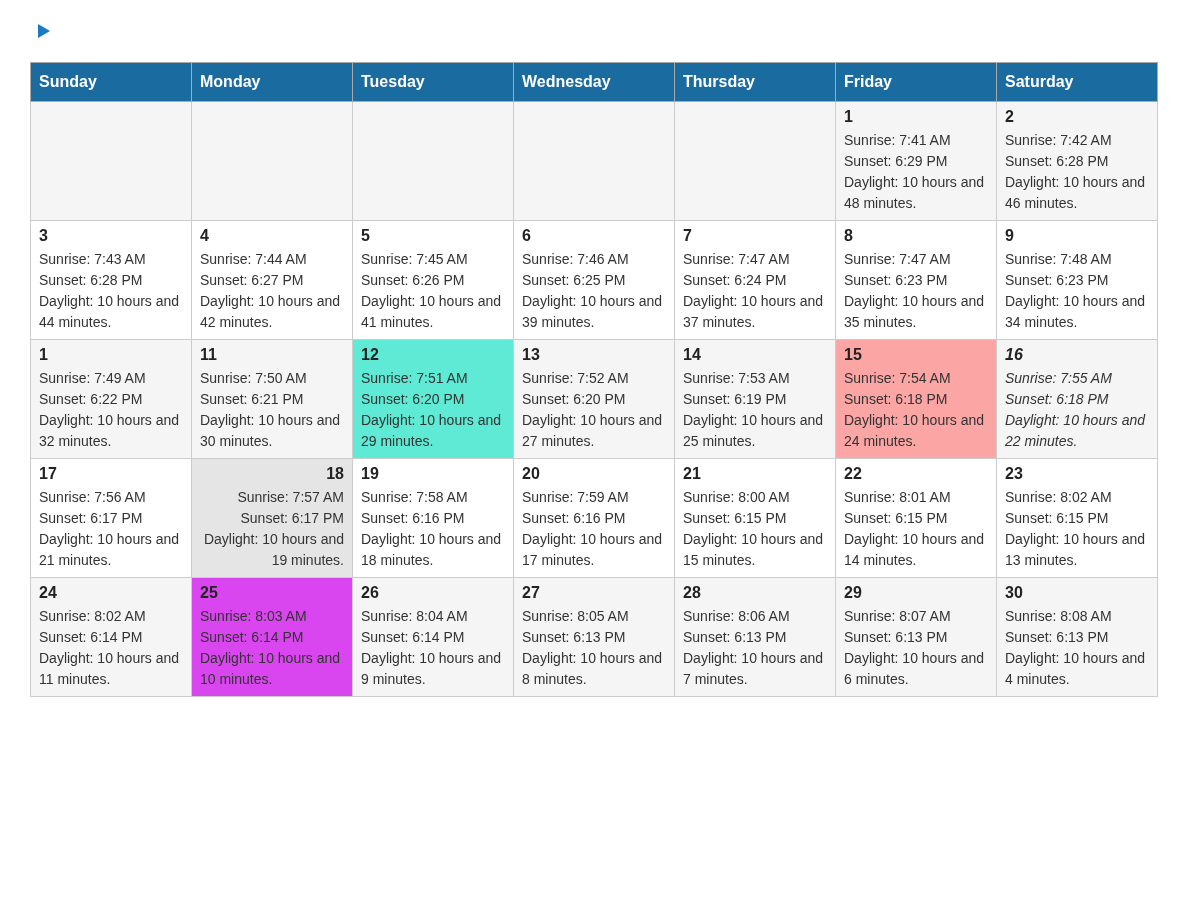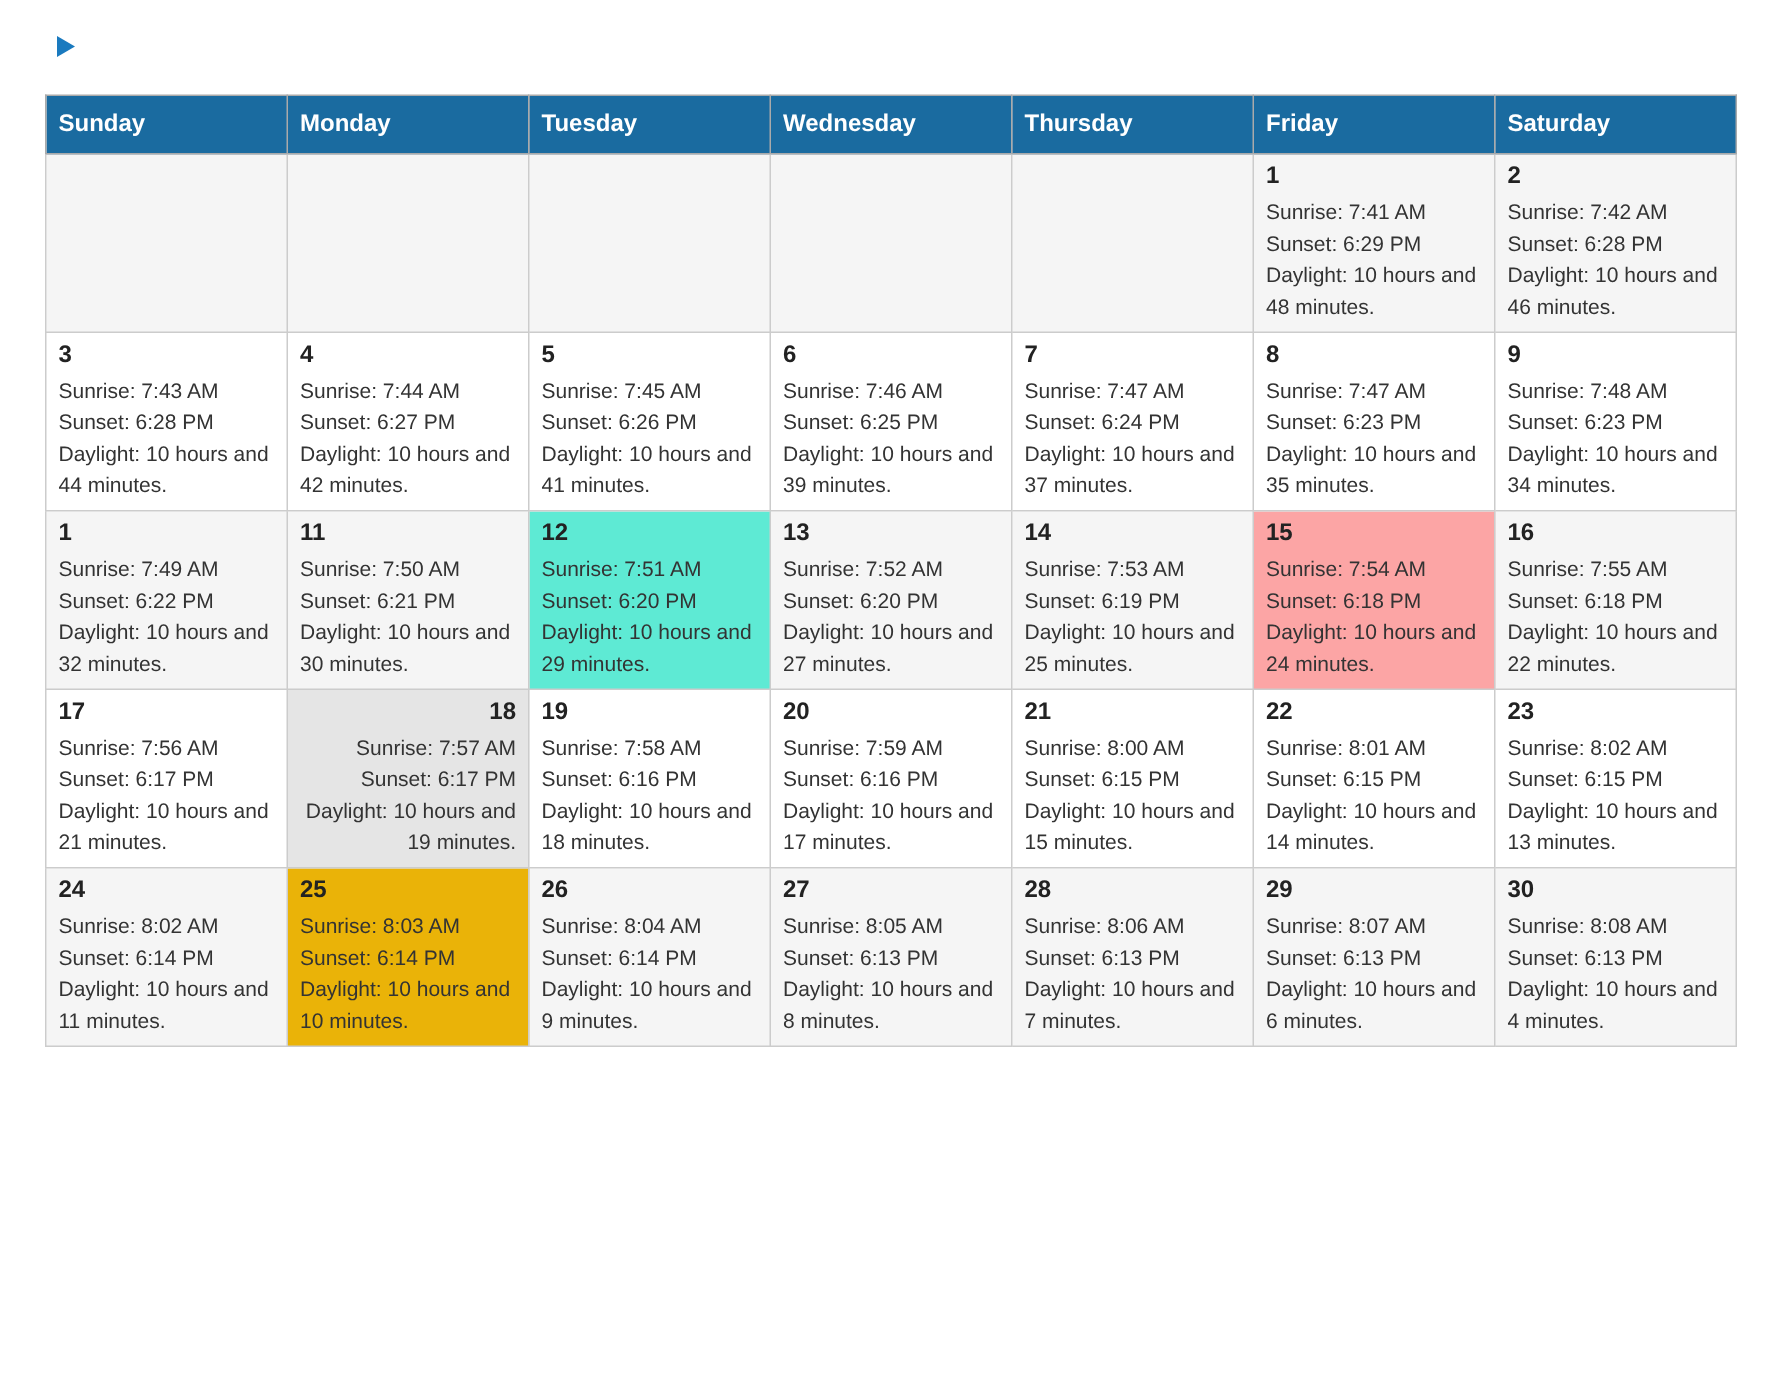--- a/index.html
+++ b/index.html
@@ -201,21 +201,21 @@
           <div class="day-info">Sunrise: 7:52 AM<br>Sunset: 6:20 PM<br>Daylight: 10 hours and 27 minutes.</div>
         </td>
         <td style="background-color: rgb(245, 245, 245);">
           <span class="day-number">14</span>
           <div class="day-info">Sunrise: 7:53 AM<br>Sunset: 6:19 PM<br>Daylight: 10 hours and 25 minutes.</div>
         </td>
         <td style="background-color: #fca5a5;">
           <span class="day-number">15</span>
           <div class="day-info">Sunrise: 7:54 AM<br>Sunset: 6:18 PM<br>Daylight: 10 hours and 24 minutes.</div>
         </td>
-        <td style="background-color: rgb(245, 245, 245);">
+        <td style="background-color: rgb(245, 245, 245); font-style: italic;">
           <span class="day-number">16</span>
           <div class="day-info">Sunrise: 7:55 AM<br>Sunset: 6:18 PM<br>Daylight: 10 hours and 22 minutes.</div>
         </td>
       </tr>
       <tr>
         <td style="background-color: rgb(255, 255, 255);">
           <span class="day-number">17</span>
           <div class="day-info">Sunrise: 7:56 AM<br>Sunset: 6:17 PM<br>Daylight: 10 hours and 21 minutes.</div>
         </td>
         <td style="background-color: #e5e5e5; text-align: right;">
@@ -241,21 +241,21 @@
         <td style="background-color: rgb(255, 255, 255);">
           <span class="day-number">23</span>
           <div class="day-info">Sunrise: 8:02 AM<br>Sunset: 6:15 PM<br>Daylight: 10 hours and 13 minutes.</div>
         </td>
       </tr>
       <tr>
         <td style="background-color: rgb(245, 245, 245);">
           <span class="day-number">24</span>
           <div class="day-info">Sunrise: 8:02 AM<br>Sunset: 6:14 PM<br>Daylight: 10 hours and 11 minutes.</div>
         </td>
-        <td style="background-color: #eab308;">
+        <td style="background-color: #d946ef;">
           <span class="day-number">25</span>
           <div class="day-info">Sunrise: 8:03 AM<br>Sunset: 6:14 PM<br>Daylight: 10 hours and 10 minutes.</div>
         </td>
         <td style="background-color: rgb(245, 245, 245);">
           <span class="day-number">26</span>
           <div class="day-info">Sunrise: 8:04 AM<br>Sunset: 6:14 PM<br>Daylight: 10 hours and 9 minutes.</div>
         </td>
         <td style="background-color: rgb(245, 245, 245);">
           <span class="day-number">27</span>
           <div class="day-info">Sunrise: 8:05 AM<br>Sunset: 6:13 PM<br>Daylight: 10 hours and 8 minutes.</div>

